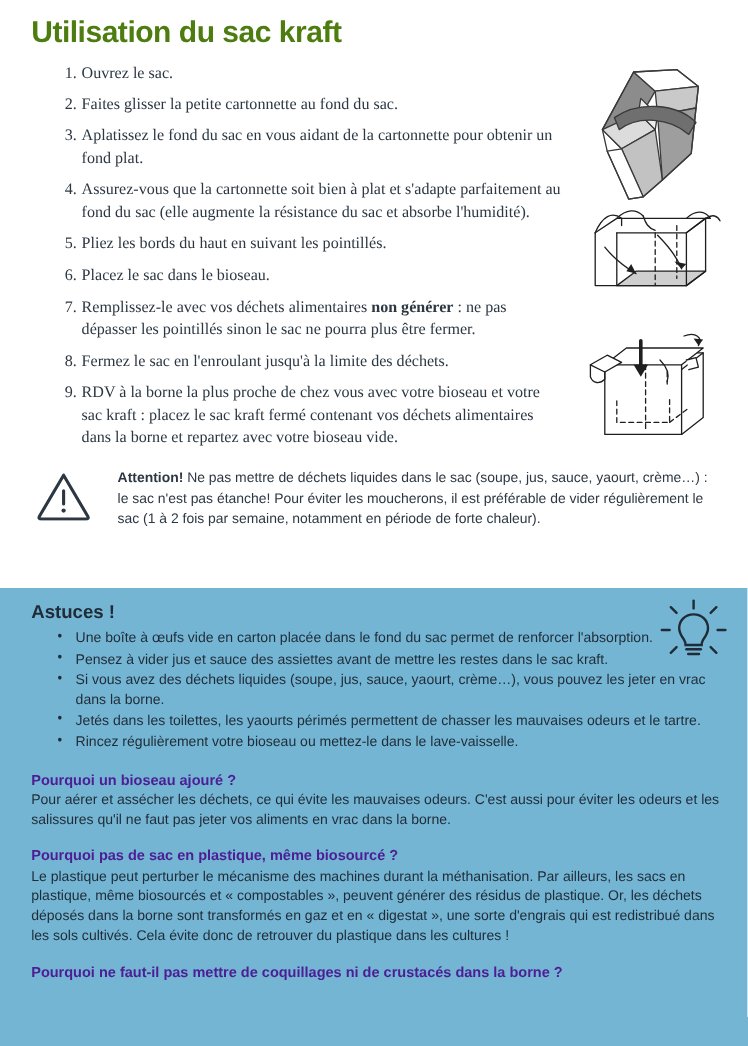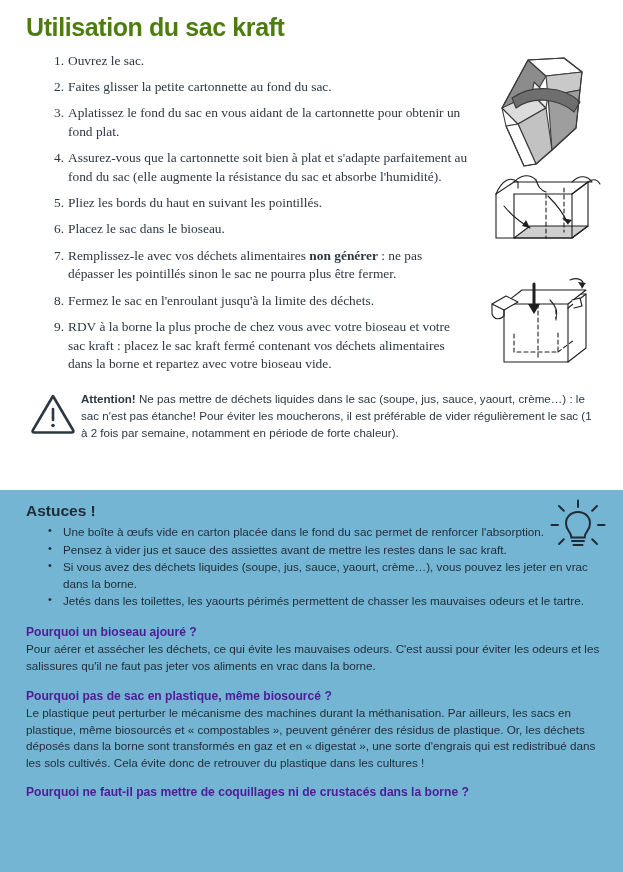--- a/index.html
+++ b/index.html
@@ -84,21 +84,21 @@
   }
   .illus {
     display: block;
   }
 
   
   .warning {
     display: flex;
     align-items: flex-start;
     margin: 8px 26px 0 30px;
-    gap: 3px;
+    gap: 20px;
   }
   .warning-icon { flex: 0 0 48px; padding-top: 2px; }
   .warning-text {
     font-size: 11.6px;
     line-height: 1.47;
     color: #2c3742;
   }
   .warning-text b { font-weight: bold; }
 
   
@@ -284,20 +284,21 @@
     </svg>
   </div>
 
   <h2 class="astuces-title">Astuces !</h2>
 
   <ul class="astuces">
     <li>Une boîte à œufs vide en carton placée dans le fond du sac permet de renforcer l'absorption.</li>
     <li>Pensez à vider jus et sauce des assiettes avant de mettre les restes dans le sac kraft.</li>
     <li>Si vous avez des déchets liquides (soupe, jus, sauce, yaourt, crème…), vous pouvez les jeter en vrac dans la borne.</li>
     <li>Jetés dans les toilettes, les yaourts périmés permettent de chasser les mauvaises odeurs et le tartre.</li>
+    <li>Rincez régulièrement votre bioseau ou mettez-le dans le lave-vaisselle.</li>
   </ul>
 
   <div class="faq">
 
     <div class="faq-block">
       <p class="faq-q">Pourquoi un bioseau ajouré ?</p>
       <p class="faq-a">Pour aérer et assécher les déchets, ce qui évite les mauvaises odeurs. C'est aussi pour éviter les odeurs et les salissures qu'il ne faut pas jeter vos aliments en vrac dans la borne.</p>
     </div>
 
     <div class="faq-block">

